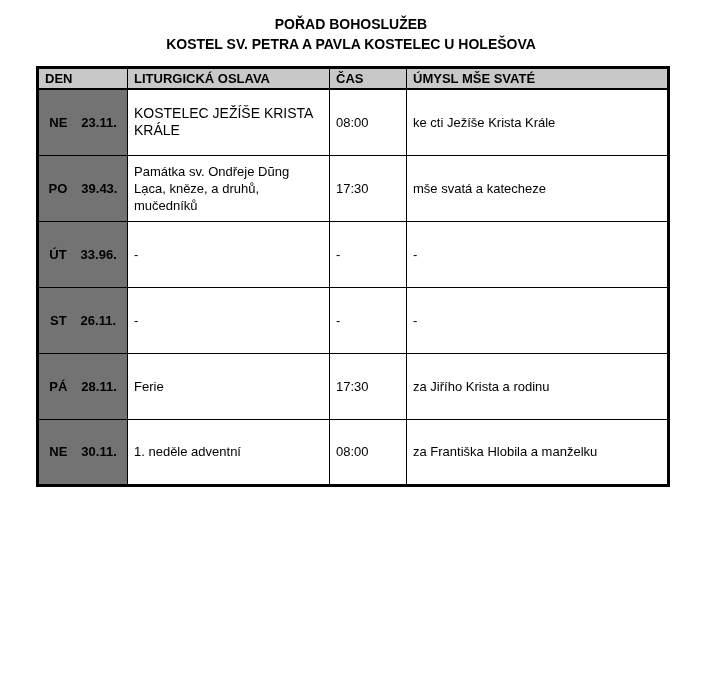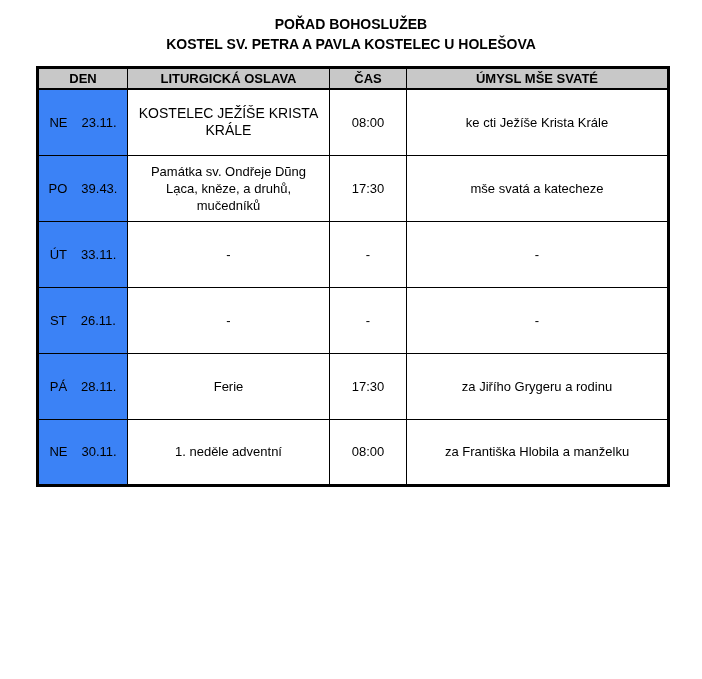--- a/index.html
+++ b/index.html
@@ -38,40 +38,40 @@
   table.schedule {
     border-collapse: collapse;
     table-layout: fixed;
     margin: 12px auto 0 36px;
     width: 631px;
     border: 3px solid #000000;
   }
   table.schedule th,
   table.schedule td {
     border: 1px solid #000000;
-    text-align: center;
+    text-align: left;
     vertical-align: middle;
     font-size: 13px;
     padding: 2px 6px;
     box-sizing: border-box;
   }
   table.schedule thead th {
     background: #c8c8c8;
     font-weight: bold;
     height: 20px;
     font-size: 13px;
     border-bottom: 2px solid #000000;
   }
   col.col-day { width: 90px; }
   col.col-celebration { width: 202px; }
   col.col-time { width: 77px; }
   col.col-intention { width: 262px; }
   td.day-cell {
-    background: #3b82f6;
-    font-weight: normal;
+    background: #737373;
+    font-weight: bold;
     font-size: 13px;
   }
   td.day-cell .day-wrap {
     display: flex;
     justify-content: center;
     align-items: center;
     gap: 14px;
   }
   tbody tr { height: 66px; }
   tbody tr.row-first td.celebration-cell {
@@ -125,21 +125,21 @@
           </span>
         </td>
         <td class="celebration-cell">Památka sv. Ondřeje Dũng Lạca, kněze, a druhů, mučedníků</td>
         <td class="time-cell">17:30</td>
         <td class="intention-cell">mše svatá a katecheze</td>
       </tr>
       <tr>
         <td class="day-cell">
           <span class="day-wrap">
             <span>ÚT</span>
-            <span>33.11.</span>
+            <span>33.96.</span>
           </span>
         </td>
         <td class="celebration-cell">-</td>
         <td class="time-cell">-</td>
         <td class="intention-cell">-</td>
       </tr>
       <tr>
         <td class="day-cell">
           <span class="day-wrap">
             <span>ST</span>
@@ -152,21 +152,21 @@
       </tr>
       <tr>
         <td class="day-cell">
           <span class="day-wrap">
             <span>PÁ</span>
             <span>28.11.</span>
           </span>
         </td>
         <td class="celebration-cell">Ferie</td>
         <td class="time-cell">17:30</td>
-        <td class="intention-cell">za Jiřího Grygeru a rodinu</td>
+        <td class="intention-cell">za Jiřího Krista a rodinu</td>
       </tr>
       <tr>
         <td class="day-cell">
           <span class="day-wrap">
             <span>NE</span>
             <span>30.11.</span>
           </span>
         </td>
         <td class="celebration-cell">1. neděle adventní</td>
         <td class="time-cell">08:00</td>

